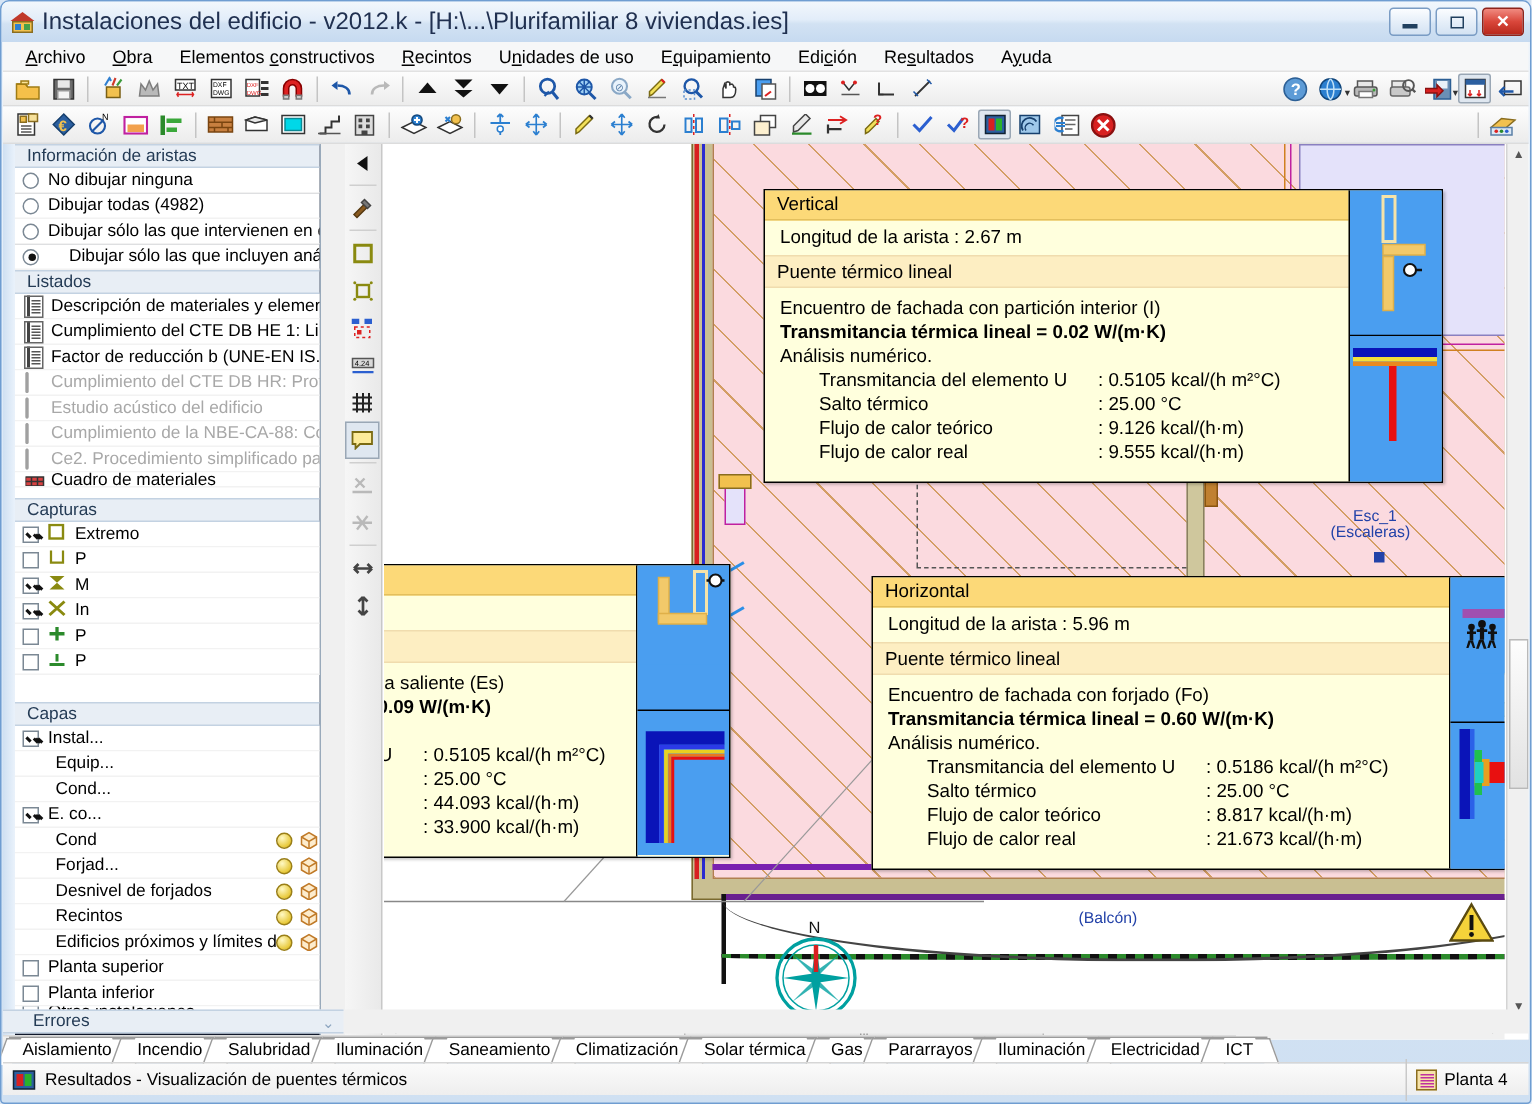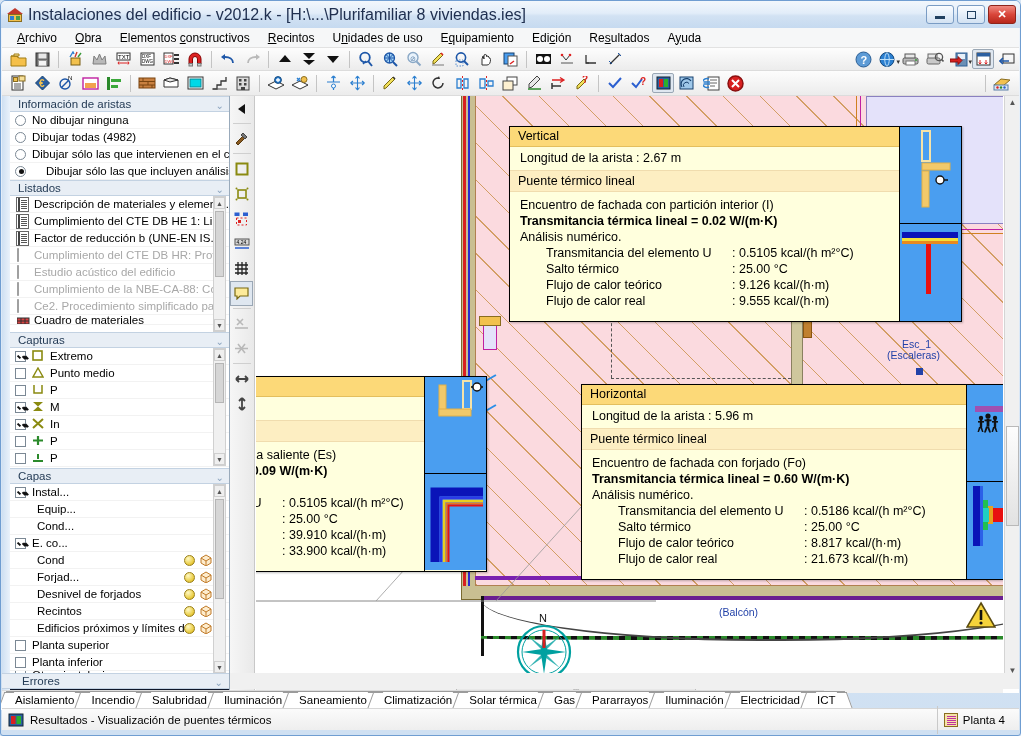--- a/index.html
+++ b/index.html
@@ -82,21 +82,21 @@
   .tbtn svg { display:block; }
   .tbtn .arrow-dd { position:absolute; right:-2px; bottom:3px; font-size:7px; color:#333; }
 
   
   .body-area {
     position:absolute; left:1px; top:95px; width:1017px; height:597px;
     background:#f0f0f0;
   }
   
   .leftpanel {
-    position:absolute; left:0; top:0; width:228px; height:597px;
+    position:absolute; left:0; top:0; width:212px; height:597px;
     background:#0f172a; border-right:1px solid #9ab; overflow:hidden;
   }
   .lp-strip { position:absolute; left:0; top:0; width:8px; height:597px;
     background:linear-gradient(to right,#cfe0f2,#eaf2fb); }
   .group-header {
     position:relative; height:16px; background:#e8eef5;
     border-top:1px solid #c3d2e2; border-bottom:1px solid #c3d2e2;
     padding-left:8px; font-size:11.5px; color:#243b55; line-height:15px;
   }
   .group-header .chev { position:absolute; right:6px; top:1px; color:#8ba4bf; font-size:10px; }
@@ -814,27 +814,20 @@
           <span>Capturas</span>
           <span class="chev">⌄</span>
         </div>
         <div class="listbox" style="height:120px;position:relative;overflow:hidden;">
           <div class="check-row">
             <span class="chk on"></span>
             <span style="margin-right:6px"><svg width="12" height="11">
                   <rect x="1" y="1" width="9" height="9" fill="none" stroke="#8a8a10" stroke-width="1.6"></rect>
                 </svg></span>
             <span class="lbl">Extremo</span>
-          </div>
-          <div class="check-row">
-            <span class="chk"></span>
-            <span style="margin-right:6px"><svg width="12" height="11">
-                  <path d="M6 1l5 9H1z" fill="none" stroke="#8a8a10" stroke-width="1.4"></path>
-                </svg></span>
-            <span class="lbl">Punto medio</span>
           </div>
           <div class="check-row">
             <span class="chk"></span>
             <span style="margin-right:6px"><svg width="12" height="11">
                   <path d="M2 1v8h8V1" fill="none" stroke="#8a8a10" stroke-width="1.5"></path>
                 </svg></span>
             <span class="lbl">P</span>
           </div>
           <div class="check-row">
             <span class="chk on"></span>
@@ -1195,21 +1188,21 @@
               <div class="tip-kv">
                   <span class="k" style="width:212px">Transmitancia del elemento U</span>
                   <span class="v">: 0.5105 kcal/(h m²°C)</span>
                 </div>
               <div class="tip-kv">
                   <span class="k" style="width:212px">Salto térmico</span>
                   <span class="v">: 25.00 °C</span>
                 </div>
               <div class="tip-kv">
                   <span class="k" style="width:212px">Flujo de calor teórico</span>
-                  <span class="v">: 39.910 kcal/(h·m)</span>
+                  <span class="v">: 44.093 kcal/(h·m)</span>
                 </div>
               <div class="tip-kv">
                   <span class="k" style="width:212px">Flujo de calor real</span>
                   <span class="v">: 33.900 kcal/(h·m)</span>
                 </div>
             </div>
           </div>
           <div class="tip-side">
             <div class="cellA">
               <svg width="62" height="66" style="display:block">

